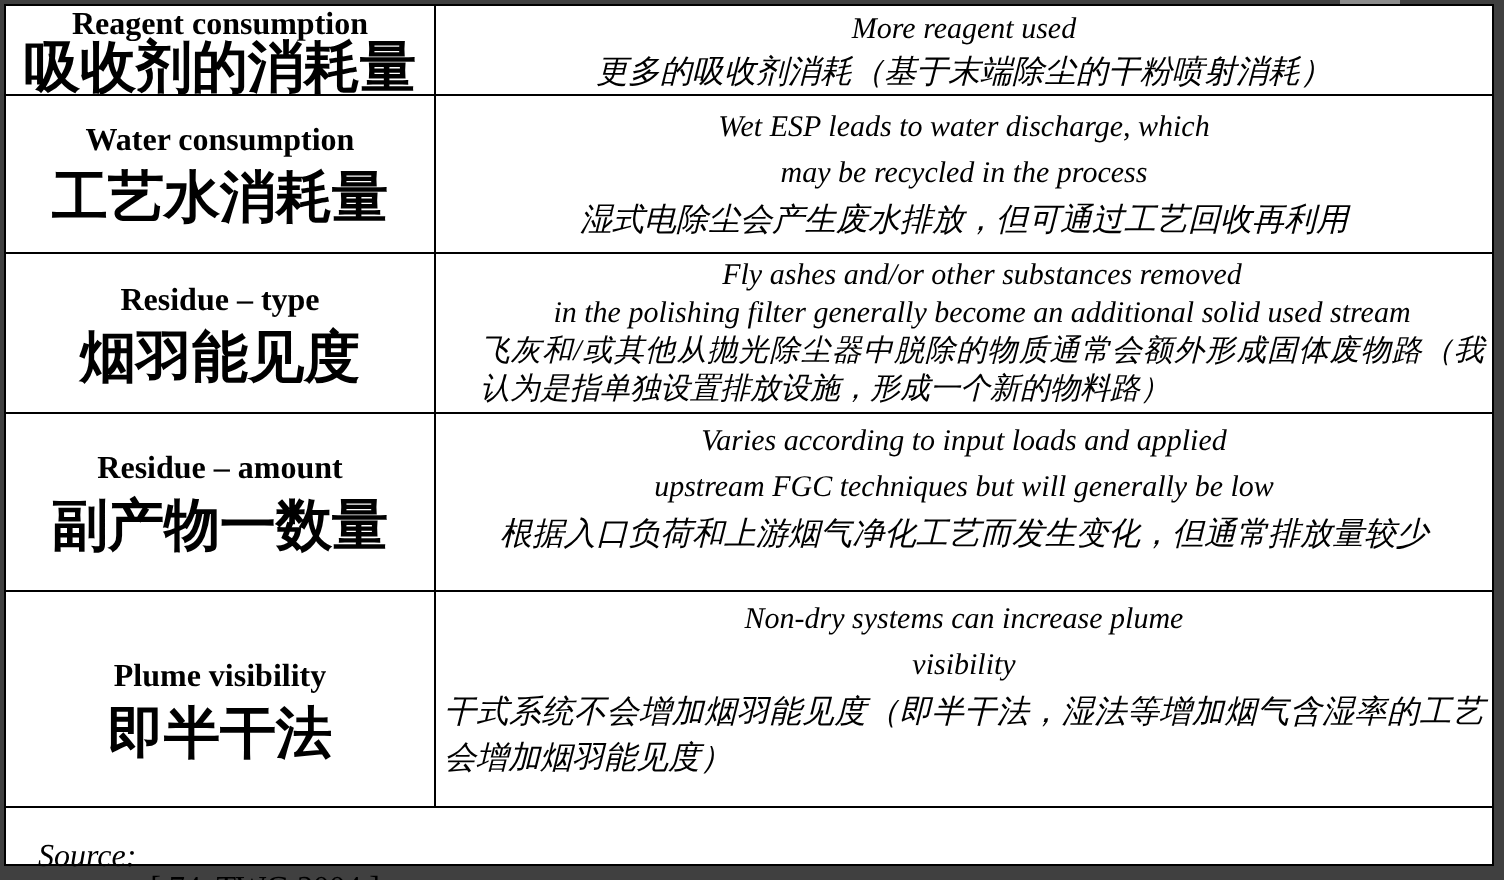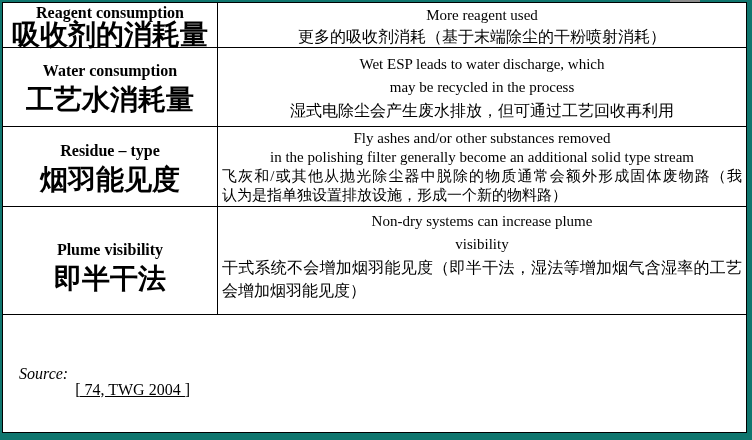--- a/index.html
+++ b/index.html
@@ -1,19 +1,19 @@
 <!DOCTYPE html>
 <html><head>
 <meta charset="utf-8">
 <style>
   html,body{margin:0;padding:0;background:#ffffff;}
   .page{
     position:relative;
     width:752px;height:440px;
-    background:#0f766e;
+    background:#404040;
     font-family:"Liberation Serif","DejaVu Serif",serif;
     color:#000000;
     overflow:hidden;
   }
   .artifact{
     position:absolute;left:670px;top:0;width:30px;height:3px;
     background:#8c8c8c;
   }
   .doc-table{
     position:absolute;left:2px;top:2px;
@@ -24,41 +24,42 @@
     background:#ffffff;
   }
   .trow{
     display:flex;flex-direction:row;
     border-bottom:1px solid #000000;
     box-sizing:border-box;
     flex:0 0 auto;
   }
   .r0{height:45px;}
   .r1{height:79px;}
-  .r2{height:80px;}
+  .r2{height:80px;gap:18px;}
   .r3{height:89px;}
   .r4{height:108px;}
   .cell-l{
     width:215px;flex:0 0 215px;
     border-right:1px solid #000000;
     box-sizing:border-box;
     display:flex;flex-direction:column;
     justify-content:center;align-items:center;
     text-align:center;
     font-weight:bold;
   }
   .r4 .cell-l{justify-content:center;padding-top:10px;}
   .cell-l .lab-en{font-size:16px;line-height:20px;}
   .cell-l .lab-zh{font-size:28px;line-height:26px;margin-top:6px;}
   .r0 .cell-l .lab-zh{margin-top:0;line-height:24px;}
   .cell-r{
     flex:1 1 auto;
     box-sizing:border-box;
     padding:2px 4px 0 4px;
     display:block;
+    font-style:italic;
   }
   .r1 .cell-r{padding-top:5px;}
   .r3 .cell-r{padding-top:3px;}
   .r4 .cell-r{padding-top:3px;}
   .line{display:block;}
   .en{font-size:15px;}
   .zh{font-size:16px;}
   .r0 .line{line-height:20px;}
   .r0 .zh{line-height:23px;}
   .r1 .line{line-height:23px;}
@@ -110,26 +111,37 @@
       </div>
     </div>
 
     <div class="trow r2">
       <div class="cell-l">
         <span class="lab-en">Residue – type</span>
         <span class="lab-zh">烟羽能见度</span>
       </div>
       <div class="cell-r">
         <span class="line center en">Fly ashes and/or other substances removed</span>
-        <span class="line center en">in the polishing filter generally become an additional solid type stream</span>
+        <span class="line center en">in the polishing filter generally become an additional solid used stream</span>
         <span class="line jfull zh">飞灰和/或其他从抛光除尘器中脱除的物质通常会额外形成固体废物路（我</span>
         <span class="line left zh">认为是指单独设置排放设施，形成一个新的物料路）</span>
       </div>
     </div>
 
+    <div class="trow r3">
+      <div class="cell-l">
+        <span class="lab-en">Residue – amount</span>
+        <span class="lab-zh">副产物一数量</span>
+      </div>
+      <div class="cell-r">
+        <span class="line center en">Varies according to input loads and applied</span>
+        <span class="line center en">upstream FGC techniques but will generally be low</span>
+        <span class="line center zh">根据入口负荷和上游烟气净化工艺而发生变化，但通常排放量较少</span>
+      </div>
+    </div>
 
     <div class="trow r4">
       <div class="cell-l">
         <span class="lab-en">Plume visibility</span>
         <span class="lab-zh">即半干法</span>
       </div>
       <div class="cell-r">
         <span class="line center en">Non-dry systems can increase plume</span>
         <span class="line center en">visibility</span>
         <span class="line jfull zh">干式系统不会增加烟羽能见度（即半干法，湿法等增加烟气含湿率的工艺</span>

